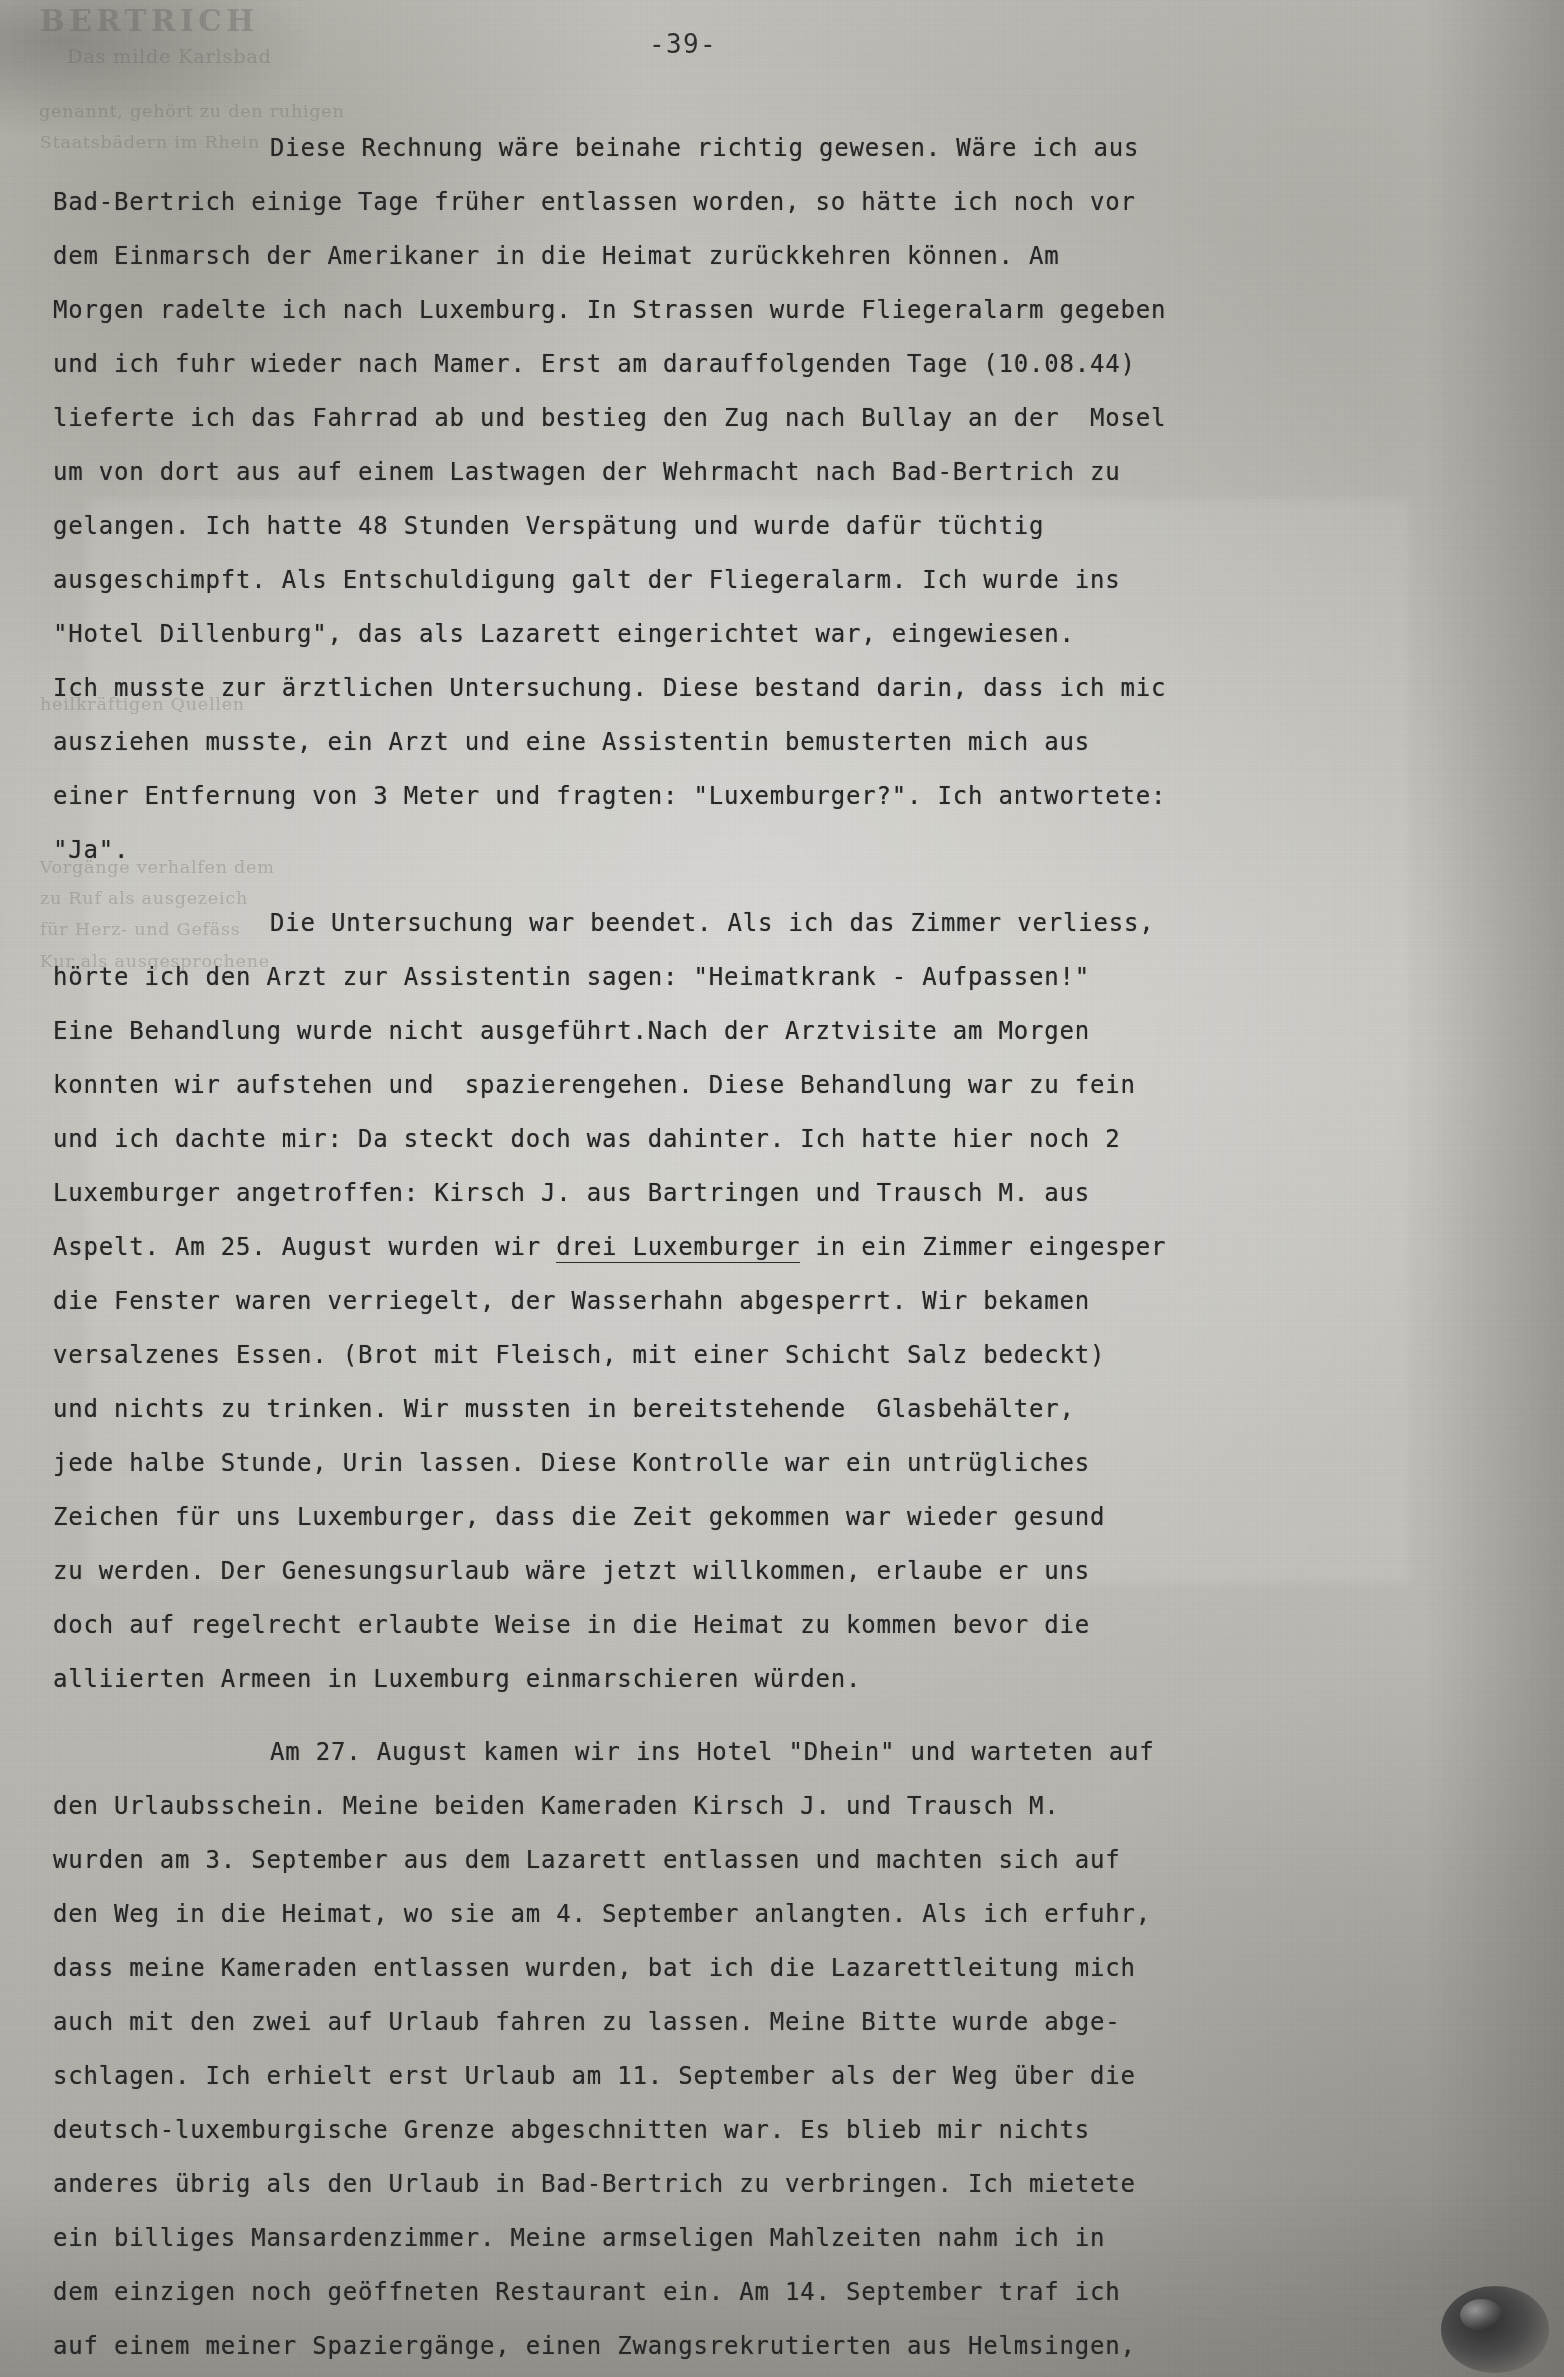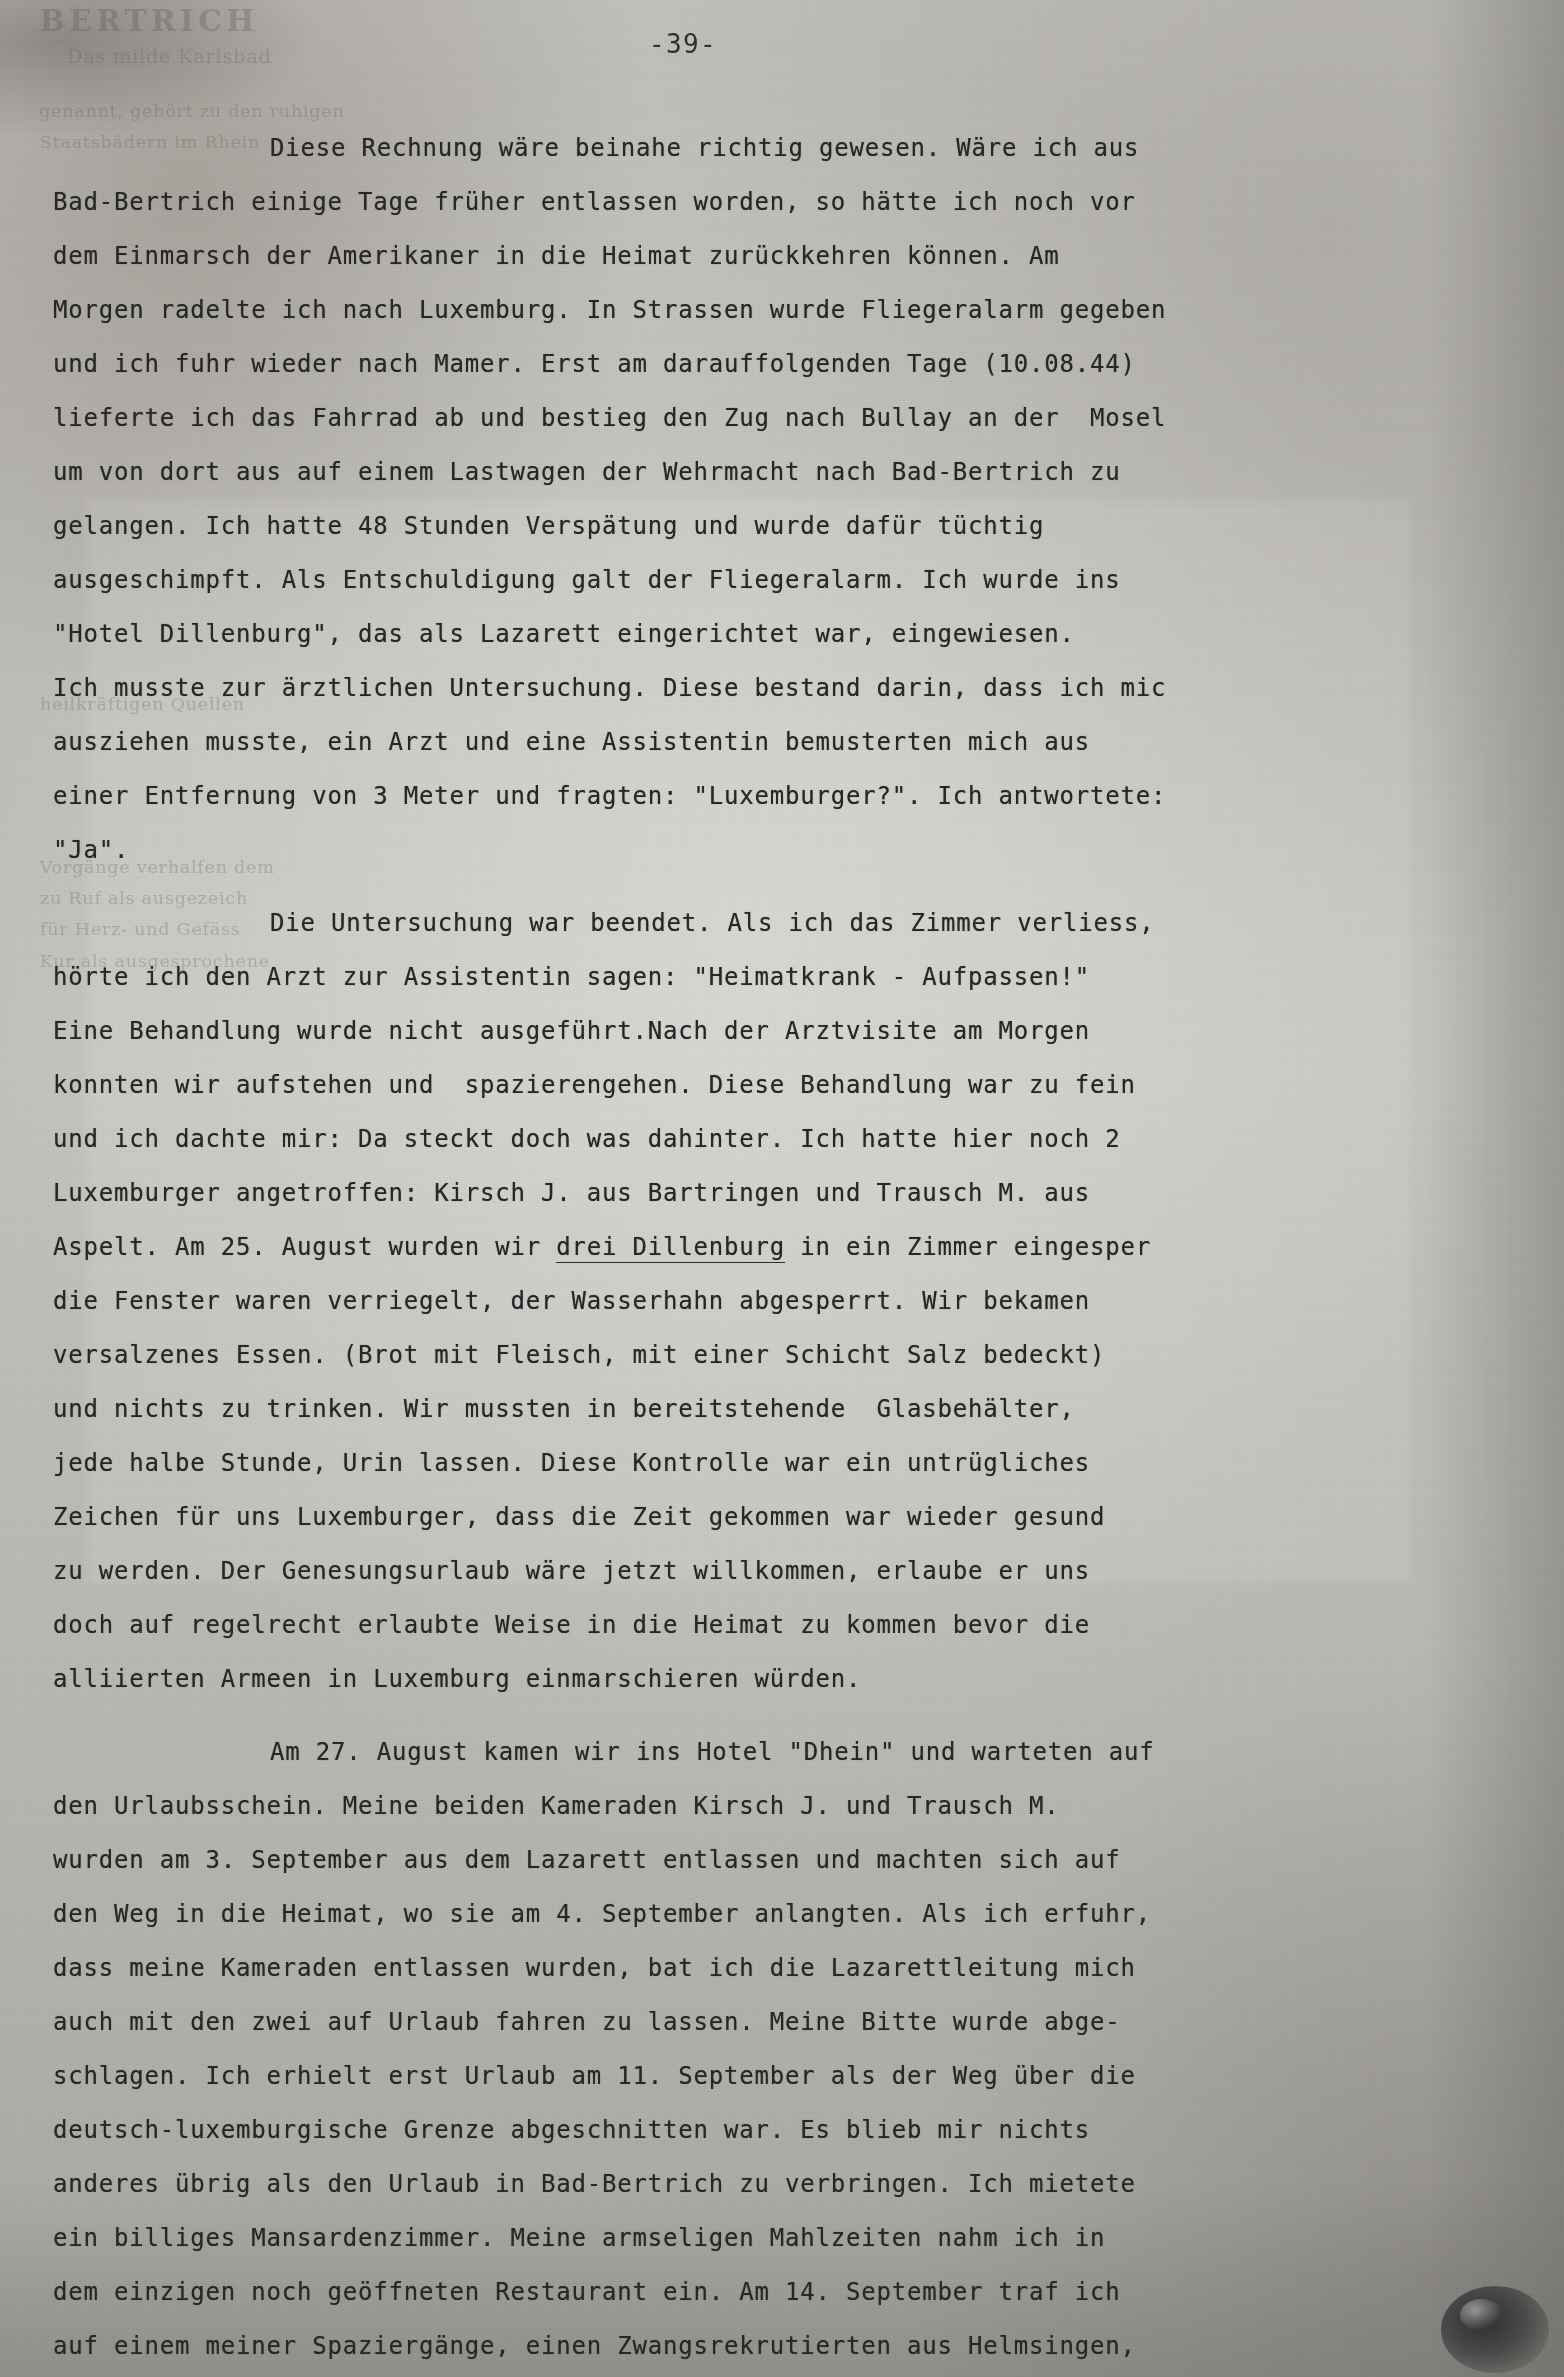--- a/index.html
+++ b/index.html
@@ -170,21 +170,21 @@
 ausziehen musste, ein Arzt und eine Assistentin bemusterten mich aus
 einer Entfernung von 3 Meter und fragten: "Luxemburger?". Ich antwortete:
 "Ja".</span></p>
 
     <p class="para"><span class="indent"></span><span>Die Untersuchung war beendet. Als ich das Zimmer verliess,
 hörte ich den Arzt zur Assistentin sagen: "Heimatkrank - Aufpassen!"
 Eine Behandlung wurde nicht ausgeführt.Nach der Arztvisite am Morgen
 konnten wir aufstehen und  spazierengehen. Diese Behandlung war zu fein
 und ich dachte mir: Da steckt doch was dahinter. Ich hatte hier noch 2
 Luxemburger angetroffen: Kirsch J. aus Bartringen und Trausch M. aus
-Aspelt. Am 25. August wurden wir </span><span class="underline">drei Dillenburg</span><span> in ein Zimmer eingesper
+Aspelt. Am 25. August wurden wir </span><span class="underline">drei Luxemburger</span><span> in ein Zimmer eingesper
 die Fenster waren verriegelt, der Wasserhahn abgesperrt. Wir bekamen
 versalzenes Essen. (Brot mit Fleisch, mit einer Schicht Salz bedeckt)
 und nichts zu trinken. Wir mussten in bereitstehende  Glasbehälter,
 jede halbe Stunde, Urin lassen. Diese Kontrolle war ein untrügliches
 Zeichen für uns Luxemburger, dass die Zeit gekommen war wieder gesund
 zu werden. Der Genesungsurlaub wäre jetzt willkommen, erlaube er uns
 doch auf regelrecht erlaubte Weise in die Heimat zu kommen bevor die
 alliierten Armeen in Luxemburg einmarschieren würden.</span></p>
 
     <p class="para"><span class="indent"></span><span>Am 27. August kamen wir ins Hotel "Dhein" und warteten auf

